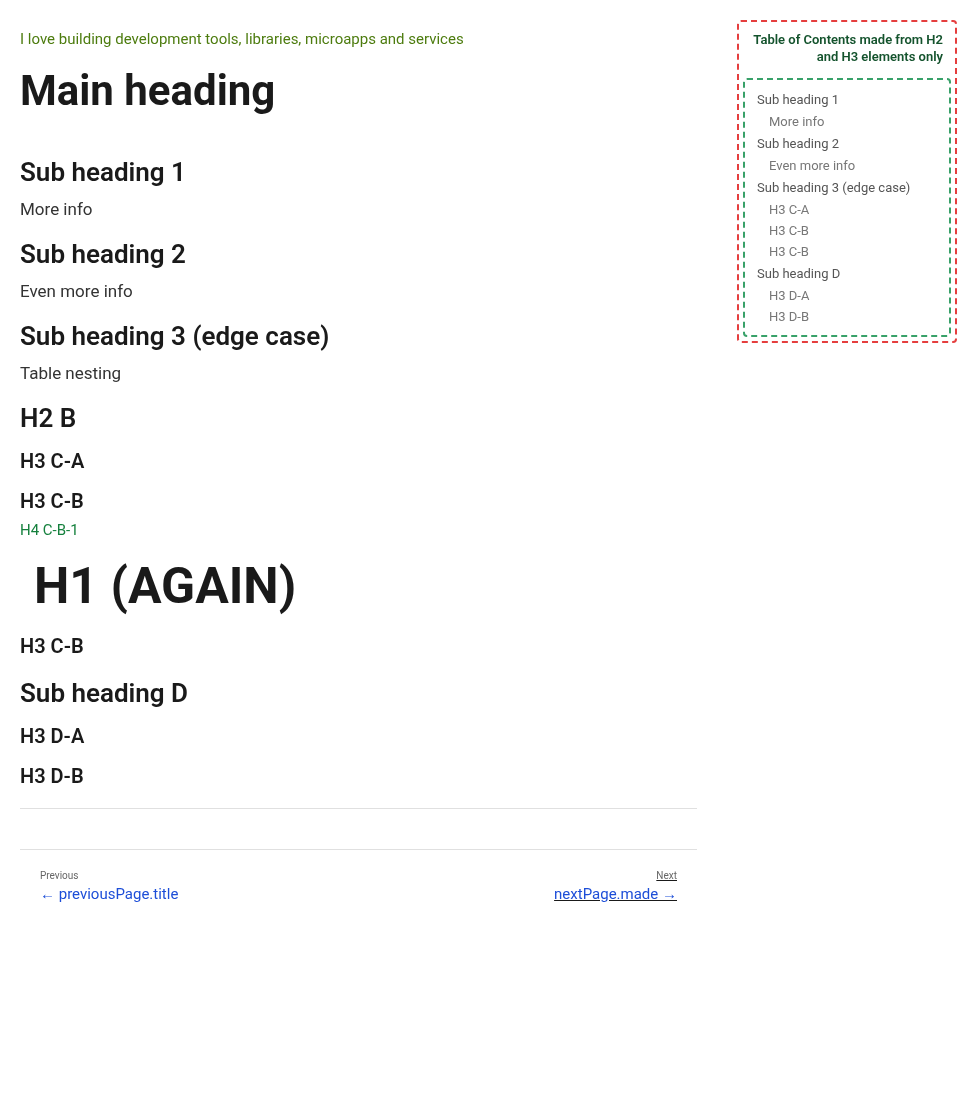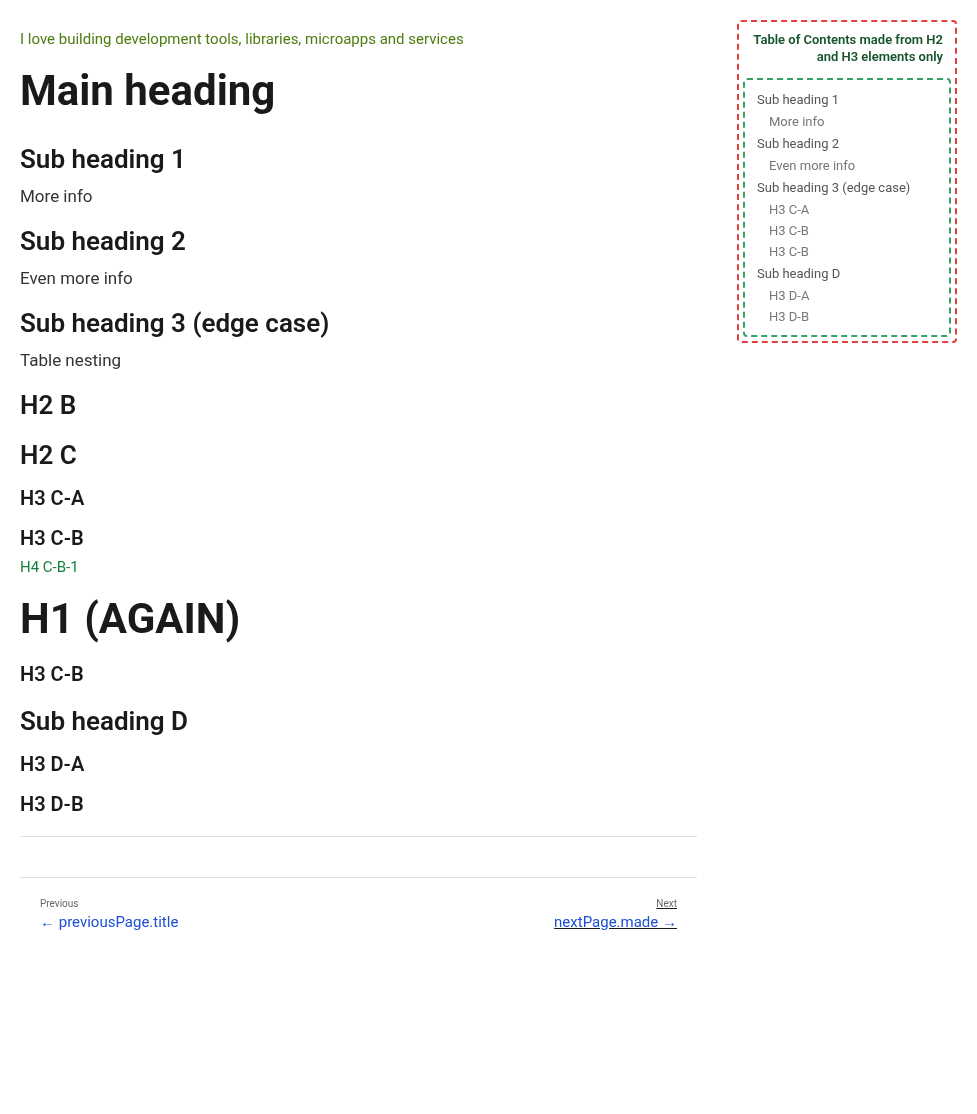--- a/index.html
+++ b/index.html
@@ -38,28 +38,28 @@
     
     .subtitle {
       font-size: 15px;
       color: #4d7c0f;
       margin-bottom: 20px;
     }
 
     .main-heading {
       font-size: 42px;
       font-weight: 700;
-      margin-bottom: 30px;
+      margin-bottom: 43px;
       line-height: 1.1;
     }
 
     .h1-again {
-      font-size: 42px;
+      font-size: 50px;
       font-weight: 700;
-      margin: 20px 0 20px 0;
+      margin: 20px 0 20px 14px;
       line-height: 1.1;
     }
 
     .h2-heading {
       font-size: 26px;
       font-weight: 600;
       margin: 20px 0 10px 0;
     }
 
     .h3-heading {
@@ -173,21 +173,20 @@
     <p class="body-text">More info</p>
 
     <h2 class="h2-heading">Sub heading 2</h2>
     <p class="body-text">Even more info</p>
 
     <h2 class="h2-heading">Sub heading 3 (edge case)</h2>
     <p class="body-text">Table nesting</p>
 
     <h2 class="h2-heading">H2 B</h2>
 
-    <h2 class="h2-heading">H2 C</h2>
 
     <h3 class="h3-heading">H3 C-A</h3>
     <h3 class="h3-heading">H3 C-B</h3>
     <p class="h4-heading">H4 C-B-1</p>
 
     <h1 class="h1-again">H1 (AGAIN)</h1>
 
     <h3 class="h3-heading">H3 C-B</h3>
 
     <h2 class="h2-heading">Sub heading D</h2>

